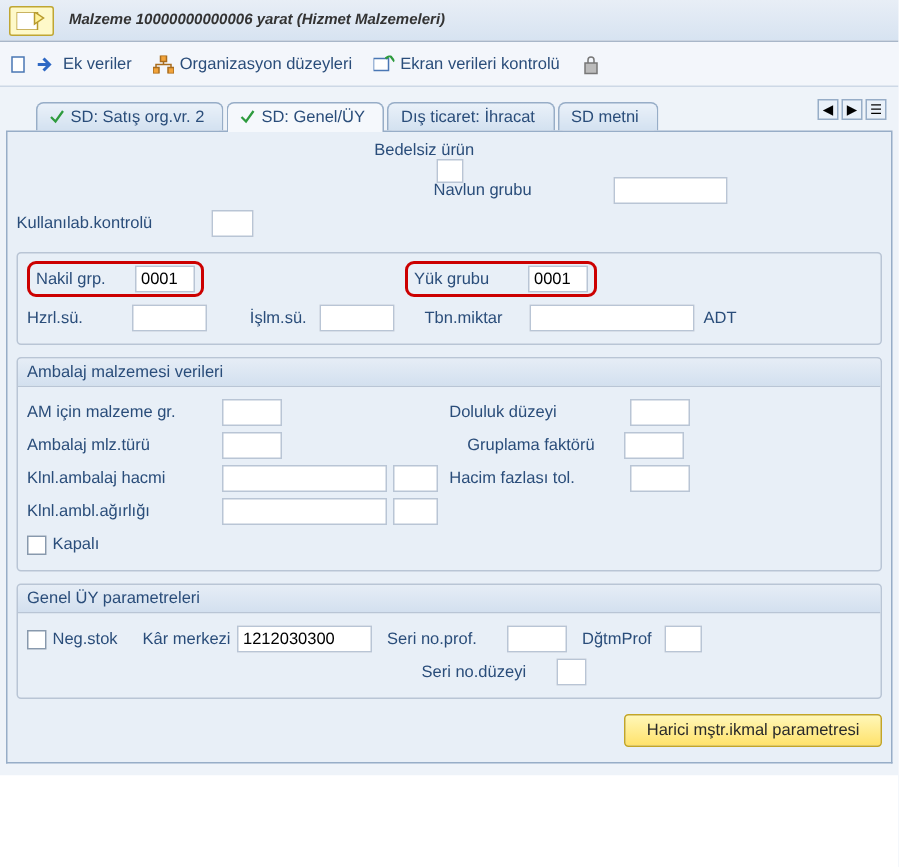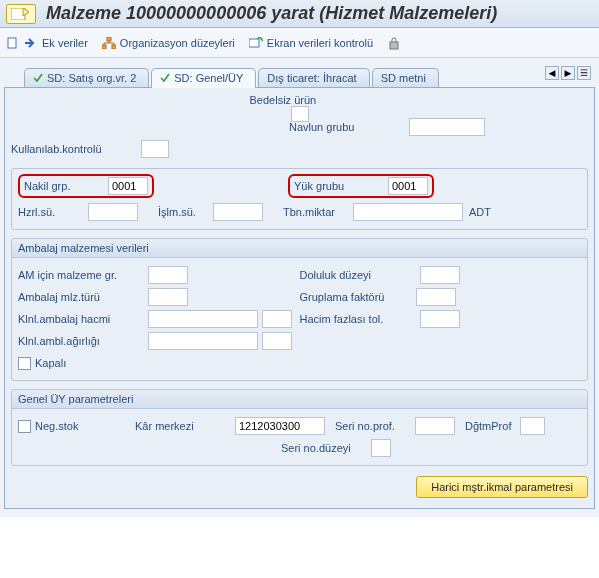--- a/index.html
+++ b/index.html
@@ -1,36 +1,36 @@
 <!DOCTYPE html>
 <html><head>
 <meta charset="utf-8">
 <style>
   * { box-sizing: border-box; font-family: Arial, sans-serif; font-size: 11px; }
   body { margin: 0; background: #fff; width: 599px; }
   .titlebar { background: linear-gradient(#e8eef6,#d7e3f1); border-bottom:1px solid #a8b6c8; height: 28px; display: flex; align-items: center; padding: 0 6px; }
   .titlebar .icon-slot { width: 30px; height: 20px; background: #fef9c9; border:1px solid #bfa633; border-radius:2px; display:flex; align-items:center; justify-content:center; margin-right: 10px;}
-  .titlebar .title { font-weight: bold; font-style: italic; font-size: 18px; color: #333; }
+  .titlebar .title { font-weight: bold; font-style: italic; font-size: 10px; color: #333; }
   .toolbar { height: 30px; background: #f3f6fb; border-bottom:1px solid #cdd8e6; display:flex; padding:0 6px; gap:14px;}
   .tool { display:flex; align-items:center; gap:4px; cursor:pointer; color:#2a4d7a; }
   .tool span.icon { display:inline-flex; width:14px; height:14px; align-items:center; justify-content:center;}
   .body-area { background: #eef3f9; padding: 4px 4px 8px 4px; }
   .tabstrip { display:flex; align-items:flex-end; height:26px; position:relative; border-bottom:1px solid #97adc7; padding-left:20px; gap:0;}
   .tab { background:linear-gradient(#eaf1f9,#d3e1f0); border:1px solid #97adc7; border-bottom:none; border-radius:5px 5px 0 0; padding:3px 12px 3px 8px; display:flex; align-items:center; gap:4px; margin-right:2px; color:#2a4d7a; cursor:pointer;}
   .tab.active { background:#f5f8fc; position:relative; z-index:2; padding-bottom:4px; margin-bottom:-1px;}
   .tab-nav { position:absolute; right:4px; top:4px; display:flex; gap:2px;}
   .tab-nav .btn { width:14px; height:14px; border:1px solid #97adc7; background:#eaf1f9; font-size:9px; display:flex; align-items:center; justify-content:center; cursor:pointer;}
   .main-panel { border:1px solid #97adc7; border-top:none; background:#e8eff7; padding:6px 6px 10px 6px; }
   .field-row { display:flex; align-items:center; height:22px; }
   .lbl { color:#2a4d7a; }
   input.fld { background:#fff; border:1px solid #b9c5d5; height:18px; padding:1px 3px; }
   .groupbox { border:1px solid #b9c5d5; border-radius:3px; margin-top:8px; background:#e8eff7; }
   .groupbox .gtitle { background:linear-gradient(#e6edf6,#d3e0ef); border-bottom:1px solid #b9c5d5; border-radius:3px 3px 0 0; padding:3px 6px; color:#2a4d7a;}
   .groupbox .gbody { padding:6px; }
-  .highlight { border:2px solid #c00; border-radius:6px; padding:1px 4px; display:inline-flex; align-items:center; gap:24px;}
+  .highlight { border:2px solid #c00; border-radius:6px; padding:1px 4px; display:inline-flex; align-items:center; gap:6px;}
   .yellow-btn { background:linear-gradient(#fff7b8,#ffe26b); border:1px solid #c4a626; border-radius:3px; padding:4px 14px; color:#2a2a2a; cursor:pointer;}
   .checkbox { width:13px; height:13px; border:1px solid #8899ad; background:#fff; display:inline-block; vertical-align:middle;}
   .lock { color:#777;}
   svg { display:block; }
 </style>
 </head>
 <body>
 
 <div class="titlebar">
   <div class="icon-slot">
@@ -147,21 +147,21 @@
           <div style="width:134px;"></div>
           <span class="highlight">
             <span class="lbl" style="width:70px;">Yük grubu</span>
             <input class="fld" style="width: 40px;" value="0001">
           </span>
         </div>
         <div class="field-row" style="margin-top:4px;">
           <span class="lbl" style="width:70px;">Hzrl.sü.</span>
           <input class="fld" style="width: 50px;" value="">
           <div style="width:20px;"></div>
-          <span class="lbl" style="width:55px;">İşlm.sü.</span>
+          <span class="lbl" style="width:55px;text-align:center;">İşlm.sü.</span>
           <input class="fld" style="width: 50px;" value="">
           <div style="width:20px;"></div>
           <span class="lbl" style="width:70px;">Tbn.miktar</span>
           <input class="fld" style="width: 110px;" value="">
           <span class="lbl" style="margin-left:6px;">ADT</span>
         </div>
       </div>
     </div>
 
     <div class="groupbox">
@@ -191,39 +191,39 @@
               <span class="checkbox"></span>
               <span class="lbl" style="margin-left:4px;">Kapalı</span>
             </div>
           </div>
           <div style="flex:1;">
             <div class="field-row">
               <span class="lbl" style="width:120px;">Doluluk düzeyi</span>
               <input class="fld" style="width: 40px;" value="">
             </div>
             <div class="field-row">
-              <span class="lbl" style="width:116px;">Gruplama faktörü</span>
+              <span class="lbl" style="width:104px;margin-left:12px;">Gruplama faktörü</span>
               <input class="fld" style="width: 40px;" value="">
             </div>
             <div class="field-row">
               <span class="lbl" style="width:120px;">Hacim fazlası tol.</span>
               <input class="fld" style="width: 40px;" value="">
             </div>
           </div>
         </div>
       </div>
     </div>
 
     <div class="groupbox">
       <div class="gtitle">Genel ÜY parametreleri</div>
       <div class="gbody">
         <div class="field-row">
           <span class="checkbox"></span>
           <span class="lbl" style="margin-left:4px; width:60px;">Neg.stok</span>
-          <span class="lbl" style="width:100px;margin-left:40px;">Kâr merkezi</span>
+          <span class="lbl" style="width:63px;">Kâr merkezi</span>
           <input class="fld" style="width: 90px;" value="1212030300">
           <div style="width:10px;"></div>
           <span class="lbl" style="width:80px;">Seri no.prof.</span>
           <input class="fld" style="width: 40px;" value="">
           <div style="width:10px;"></div>
           <span class="lbl" style="width:55px;">DğtmProf</span>
           <input class="fld" style="width: 25px;" value="">
         </div>
         <div class="field-row">
           <div style="width:263px;"></div>

